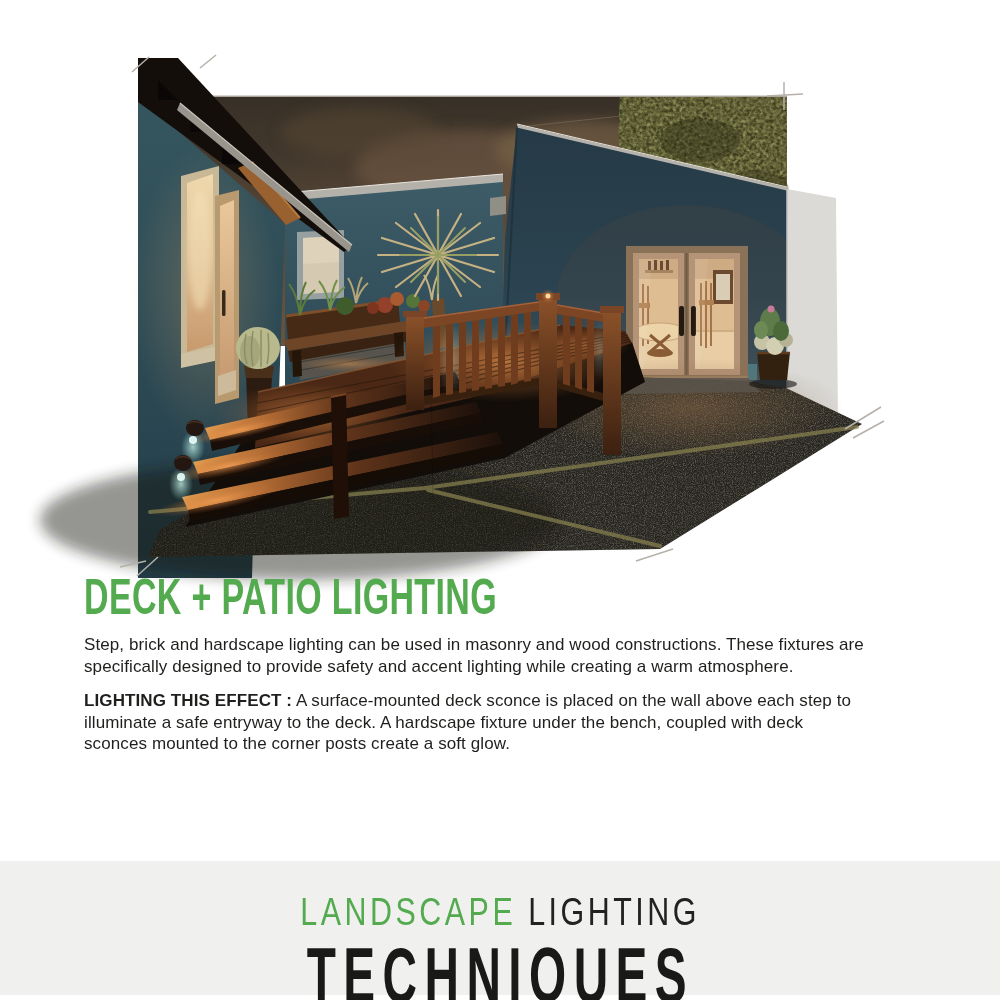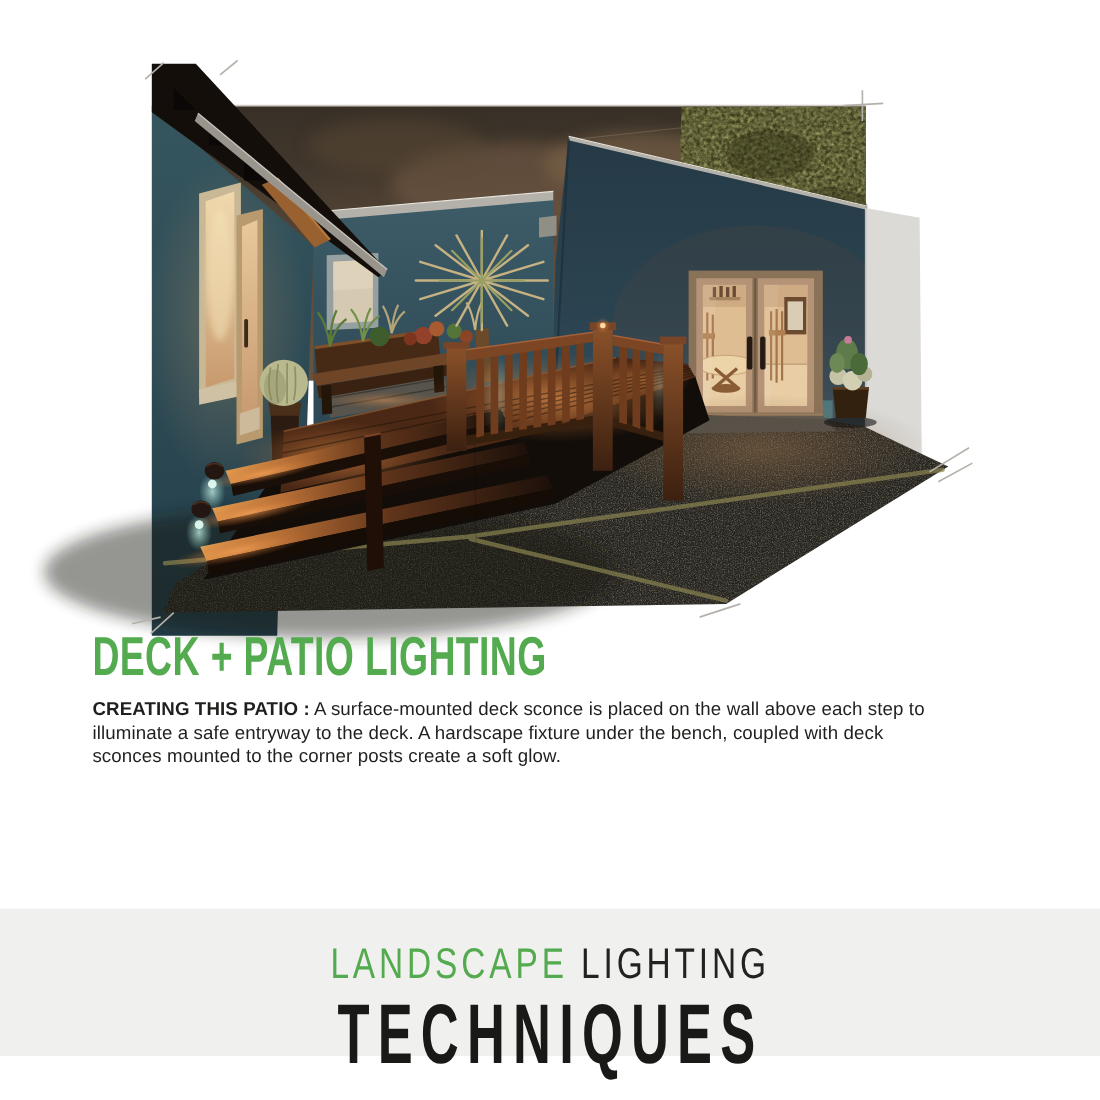--- a/index.html
+++ b/index.html
@@ -14,21 +14,21 @@
     margin:0 0 12px 0;line-height:1;font-size:50px;font-weight:700;
     letter-spacing:.5px;color:var(--accent-green,#54ab4f);
     transform:scaleX(.68);transform-origin:left center;white-space:nowrap;
   }
   .copy p{
     margin:0 0 13px 0;font-size:17px;line-height:21.5px;
     color:var(--body-text,#1f1f1d);letter-spacing:.1px;
   }
   .copy p strong{font-weight:700;}
   .band{
-    position:absolute;left:0;top:826px;width:1000px;height:134px;
+    position:absolute;left:0;top:861px;width:1000px;height:134px;
     background:var(--footer-background,#f0f0ee);
   }
   .band .l1{margin-top:31px;text-align:center;line-height:1;white-space:nowrap;font-size:39px;}
   .band .l1 .cond{display:inline-block;transform:scaleX(.78);transform-origin:center;letter-spacing:4.5px;font-weight:400;}
   .band .l1 .accent{color:var(--accent-green,#54ab4f);}
   .band .l1 .rest{color:#222320;}
   .band .l2{margin-top:6px;text-align:center;line-height:1;white-space:nowrap;font-size:77px;}
   .band .l2 .cond2{display:inline-block;transform:scaleX(.62);transform-origin:center;letter-spacing:12px;font-weight:700;color:#191917;}
 </style>
 </head>
@@ -374,21 +374,22 @@
         <path d="M853,438 L884,421"></path>
     <path d="M137,576 L158,557"></path>
         <path d="M120,567 L146,561"></path>
     <path d="M636,561 L673,549"></path>
   </g>
 </svg>
 </div>
 
 <section class="copy">
   <h1>DECK + PATIO LIGHTING</h1>
-  <p><strong>CREATING THIS PATIO :</strong> <span>A surface-mounted deck sconce is placed on the wall above each step to illuminate a safe entryway to the deck. A hardscape fixture under the bench, coupled with deck sconces mounted to the corner posts create a soft glow.</span></p>
+  <p>Step, brick and hardscape lighting can be used in masonry and wood constructions. These fixtures are specifically designed to provide safety and accent lighting while creating a warm atmosphere.</p>
+  <p><strong>LIGHTING THIS EFFECT :</strong> <span>A surface-mounted deck sconce is placed on the wall above each step to illuminate a safe entryway to the deck. A hardscape fixture under the bench, coupled with deck sconces mounted to the corner posts create a soft glow.</span></p>
 </section>
 
 <footer class="band">
   <div class="l1">
     <span class="cond"><span class="accent">LANDSCAPE</span> <span class="rest">LIGHTING</span></span>
   </div>
   <div class="l2">
     <span class="cond2">TECHNIQUES</span>
   </div>
 </footer>

